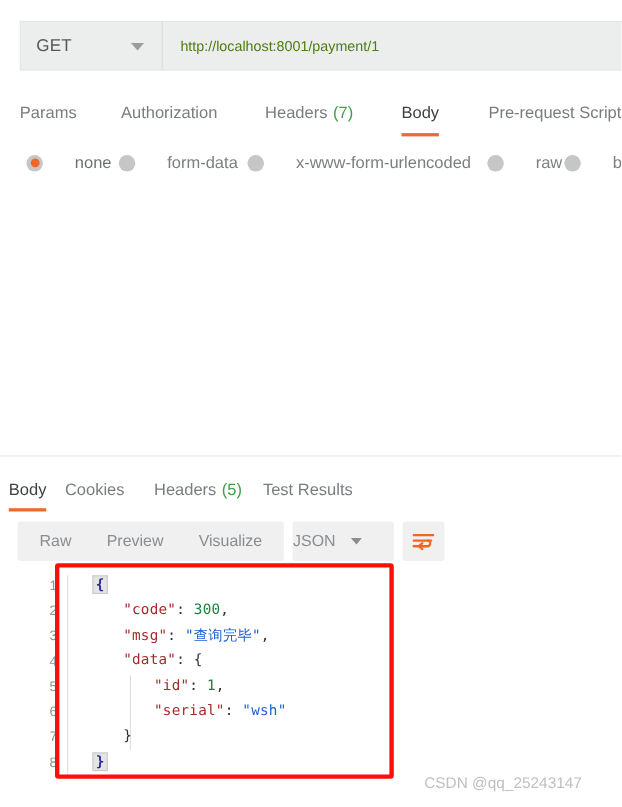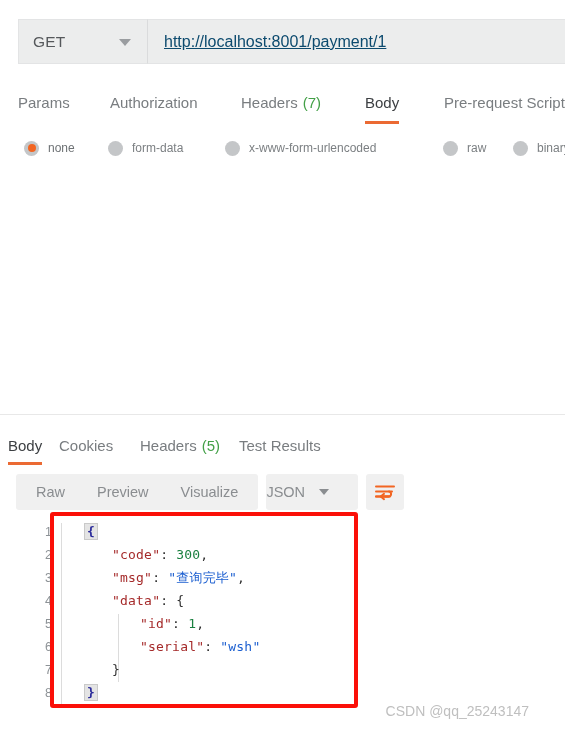--- a/index.html
+++ b/index.html
@@ -27,21 +27,21 @@
   .method-caret {
     position: absolute; right: 16px; top: 50%; margin-top: -3px;
     width: 0; height: 0;
     border-left: 6px solid transparent; border-right: 6px solid transparent;
     border-top: 7px solid #9a9da0;
   }
   .url-box {
     flex: 1; background: #eceded; border: 1px solid #e3e4e5; border-left: none;
     display: flex; align-items: center; padding: 0 16px;
   }
-  .url-text { font-size: 16px; color: #0c4a6e; white-space: nowrap; text-decoration: underline; }
+  .url-text { font-size: 13px; color: #4d7c0f; white-space: nowrap; }
 
   
   .req-tabs {
     position: absolute; left: 0; top: 82px; width: 565px; height: 40px;
     display: flex; align-items: center;
   }
   .rtab {
     font-size: 15px; color: #797d80; white-space: nowrap;
     position: relative; height: 40px; display: flex; align-items: center;
   }
@@ -60,21 +60,21 @@
   }
   .radio-item { display: flex; align-items: center; white-space: nowrap; }
   .radio-dot {
     width: 15px; height: 15px; border-radius: 50%;
     background: #c4c6c8; margin-right: 9px; position: relative; flex: none;
   }
   .radio-dot.on::after {
     content: ""; position: absolute; left: 3.5px; top: 3.5px;
     width: 8px; height: 8px; border-radius: 50%; background: #f26522;
   }
-  .radio-label { font-size: 12px; color: #7b7f82; }
+  .radio-label { font-size: 15px; color: #7b7f82; margin-left: 20px; }
   .radio-item.on .radio-label { color: #6d7174; }
 
   
   .pane-divider {
     position: absolute; left: 0; top: 414px; width: 565px; height: 1px;
     background: #e8e8e8;
   }
 
   
   .res-tabs {

